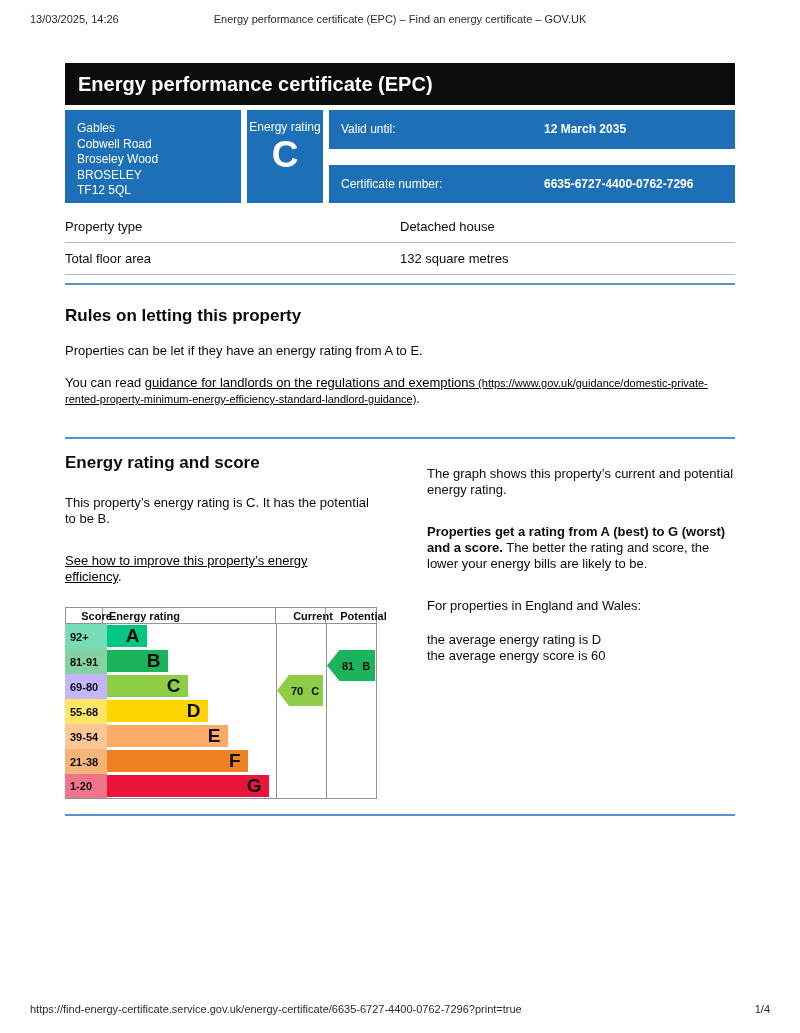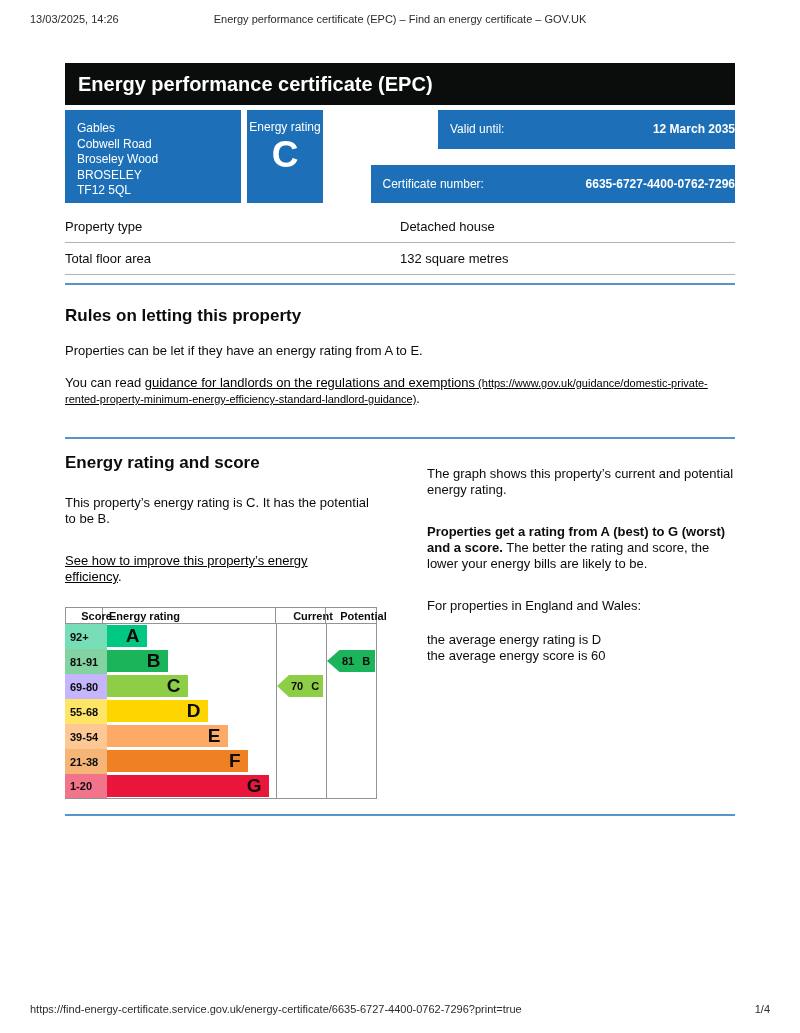--- a/index.html
+++ b/index.html
@@ -26,21 +26,21 @@
   
   .banner { height: 42px; background: #0b0c0c; display: flex; align-items: center; padding-left: 13px; }
   .banner h1 { margin: 0; color: #ffffff; font-size: 20px; font-weight: bold; }
 
   
   .summary { display: flex; gap: 6px; margin-top: 5px; height: 93px; }
   .address-box { width: 176px; background: #1d70b8; color: #fff; font-size: 12px; line-height: 15.5px; padding: 11px 12px; }
   .rating-box { width: 76px; background: #1d70b8; color: #fff; text-align: center; padding-top: 10px; }
   .rating-label { font-size: 12px; }
   .rating-letter { font-size: 37px; font-weight: bold; line-height: 42px; }
-  .meta-col { flex: 1; display: flex; flex-direction: column; gap: 16px; align-items: flex-end; }
+  .meta-col { flex: 1; display: flex; flex-direction: column; gap: 16px; }
   .meta-box { background: #1d70b8; color: #fff; flex: 1; display: flex; align-items: center; font-size: 12px; padding-left: 12px; }
   .meta-label { width: 203px; }
   .meta-value { font-weight: bold; }
 
   
   .property-table { width: 100%; border-collapse: collapse; margin-top: 8px; font-size: 13px; }
   .property-table td { border-bottom: 1px solid #b1b4b6; padding: 8px 0; }
   .property-table td.pt-label { width: 50%; }
 
   
@@ -77,21 +77,21 @@
   .hc-rating { width: 172px; padding-left: 6px; }
   .hc-current { width: 50px; justify-content: center; border-left: 1px solid #8f9496; }
   .hc-potential { width: 52px; justify-content: center; border-left: 1px solid #8f9496; border-right: 1px solid #8f9496; }
   .band-row { height: 25px; }
   .sc-cell { width: 42px; font-size: 11px; font-weight: bold; display: flex; align-items: center; padding-left: 5px; }
   .band-area { width: 172px; padding-top: 1px; }
   .band-bar { height: 22px; display: flex; align-items: center; justify-content: flex-end; padding-right: 7px;
               font-size: 19px; font-weight: bold; color: #0b0c0c; }
   .c-current { width: 50px; border-left: 1px solid #8f9496; }
   .c-potential { width: 52px; border-left: 1px solid #8f9496; border-right: 1px solid #8f9496; }
-  .rating-arrow { position: absolute; height: 22px; display: flex; align-items: center; justify-content: center;
+  .rating-arrow { position: absolute; height: 31px; display: flex; align-items: center; justify-content: center;
                   gap: 8px; padding-left: 10px; font-size: 11px; font-weight: bold; color: #0b0c0c;
                   clip-path: polygon(0% 50%, 26% 0%, 100% 0%, 100% 100%, 26% 100%); }
 </style>
 </head>
 <body>
 
 <div class="print-header">
   <span class="ph-date">13/03/2025, 14:26</span>
   <span class="ph-title">Energy performance certificate (EPC) – Find an energy certificate – GOV.UK</span>
 </div>

